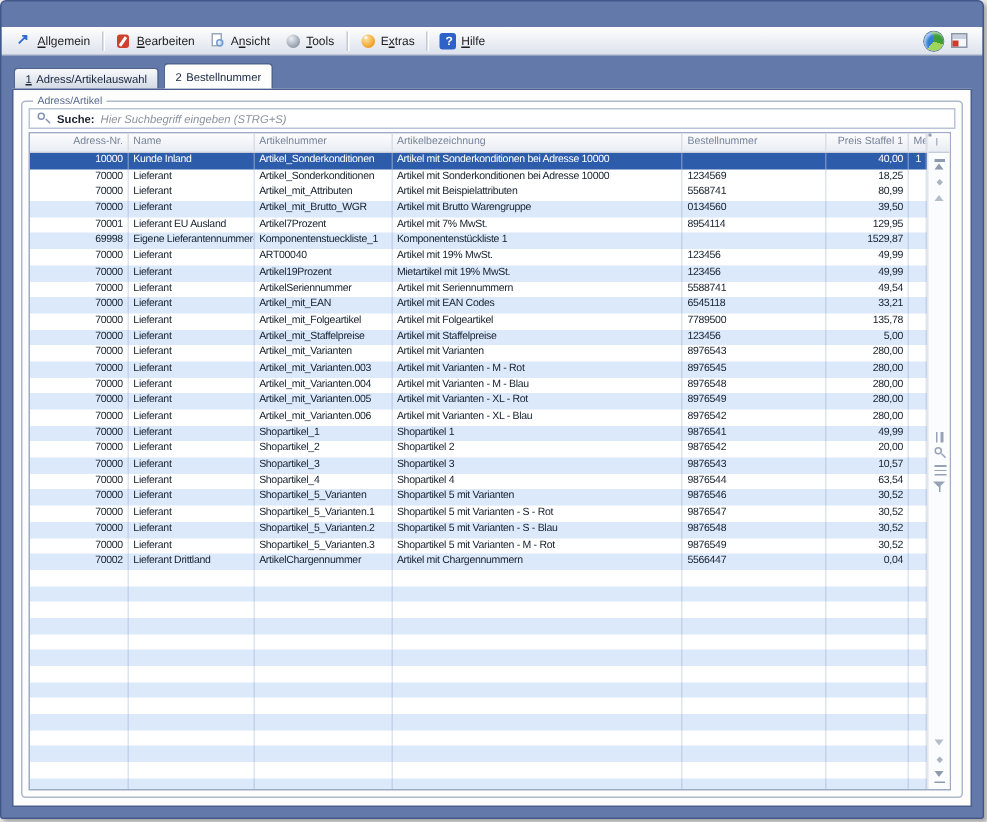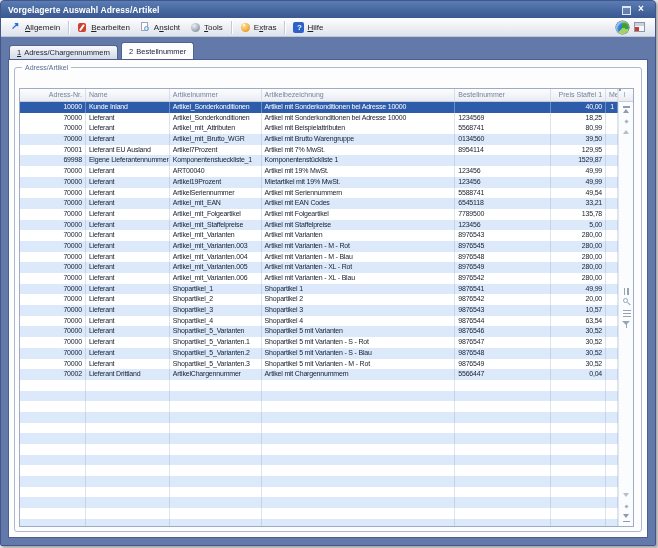--- a/index.html
+++ b/index.html
@@ -117,25 +117,20 @@
   .sic.zoom::after{left:6px;top:5px;width:3.5px;height:1.2px;background:#97a3b5;transform:rotate(45deg);}
   .sic.list::before{left:2px;top:1px;width:8px;height:7px;background:repeating-linear-gradient(180deg,#97a3b5 0 1px,transparent 1px 3px);}
   .sic.filter::before{left:1.5px;top:1px;border-left:4px solid transparent;border-right:4px solid transparent;border-top:4px solid #97a3b5;}
   .sic.filter::after{left:5px;top:4px;width:1.5px;height:4px;background:#97a3b5;}
 </style>
 </head>
 <body>
 
 <div class="window">
 
-  <div class="titlebar">
-    <span class="title">Vorgelagerte Auswahl Adress/Artikel</span>
-    <span class="wbtn restore"></span>
-    <span class="wbtn close"></span>
-  </div>
 
   <div class="menubar">
     <span id="menu-items" style="display:flex;align-items:center;">
         <span class="menu-item">
           <span class="ic arrow-ne"></span>
           <span class="mlabel"><u>A</u>llgemein</span>
         </span>
         <span class="menu-sep"></span>
         <span class="menu-item">
           <span class="ic edit-red"></span>
@@ -164,32 +159,37 @@
         <span class="ic big globe"></span>
         <span class="ic big table-red"></span>
       </span>
   </div>
 
   <div class="frame"></div>
 
   <div class="tabs" id="tabs">
       <div class="tab">
         <span class="tnum"><u>1</u></span>
-        <span class="tlabel">Adress/Chargennummern</span>
+        <span class="tlabel">Adress/Artikelauswahl</span>
       </div>
       <div class="tab active">
         <span class="tnum">2</span>
         <span class="tlabel">Bestellnummer</span>
       </div>
     </div>
 
   <div class="panel">
     <div class="groupbox">
       <span class="group-label">Adress/Artikel</span>
 
+      <div class="searchbox">
+        <span class="ic search-small"></span>
+        <span class="search-label">Suche:</span>
+        <input class="search-input" type="text" placeholder="Hier Suchbegriff eingeben (STRG+S)" style="">
+      </div>
 
       <div class="grid">
         <div class="gcols">
           <div class="ghead" id="ghead">
               <div class="gh ar" style="width: 66px;">Adress-Nr.</div>
               <div class="gh" style="width: 84px;">Name</div>
               <div class="gh" style="width: 92px;">Artikelnummer</div>
               <div class="gh" style="width: 194px;">Artikelbezeichnung</div>
               <div class="gh" style="width: 96px;">Bestellnummer</div>
               <div class="gh ar" style="width: 55px;">Preis Staffel 1</div>

